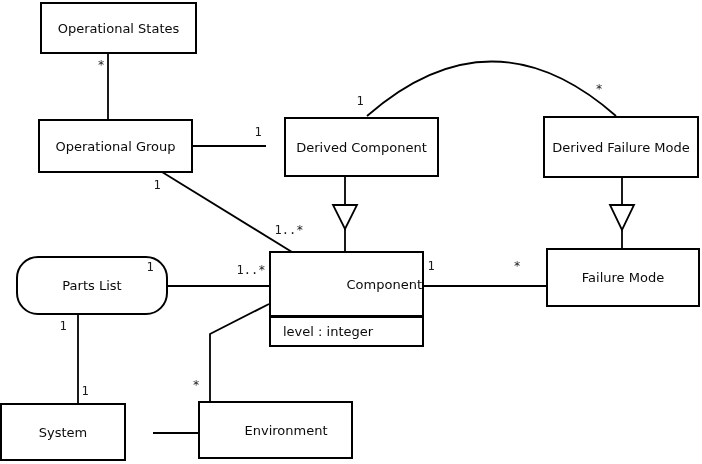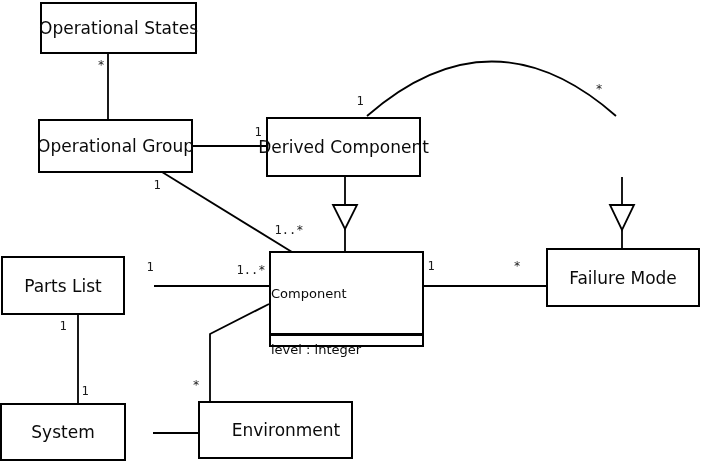--- a/index.html
+++ b/index.html
@@ -4,33 +4,33 @@
 <style>
   html,body{margin:0;padding:0;background:#ffffff;}
   #canvas{
     position:relative;width:702px;height:464px;background:#ffffff;overflow:hidden;
     font-family:"DejaVu Sans","Liberation Sans",sans-serif;
   }
   #edges{position:absolute;left:0;top:0;width:702px;height:464px;}
   .node{
     position:absolute;box-sizing:border-box;border:2px solid #000;background:#fff;
     display:flex;align-items:center;justify-content:center;
-    font-size:17px;color:#0a0a0a;white-space:nowrap;
+    font-size:13px;color:#0a0a0a;white-space:nowrap;
   }
   .node .lbl{pointer-events:none;}
   .classbox{
     position:absolute;box-sizing:border-box;border:2px solid #000;background:#fff;
     font-size:13px;color:#0a0a0a;
   }
   .classbox .main{
-    height:80px;display:flex;align-items:center;justify-content:flex-start;white-space:nowrap;
+    height:62px;display:flex;align-items:center;justify-content:flex-end;white-space:nowrap;
   }
   .classbox .attrs{
     border-top:3px solid #000;height:27px;display:flex;align-items:center;
-    padding-left:0;white-space:nowrap;
+    padding-left:12px;white-space:nowrap;
   }
   .mult{
     position:absolute;transform:translate(-50%,-50%);
     font-family:"DejaVu Sans Mono","Liberation Mono",monospace;
     font-size:12px;color:#1a1a1a;white-space:nowrap;line-height:1;
   }
 </style>
 </head>
 <body>
 
@@ -59,26 +59,29 @@
   </svg>
 
   <div class="node" style="left:40px;top:2px;width:157px;height:52px;">
     <span class="lbl">Operational States</span>
   </div>
 
   <div class="node" style="left:38px;top:119px;width:155px;height:54px;">
     <span class="lbl">Operational Group</span>
   </div>
 
-  <div class="node" style="left:266px;top:117px;width:155px;height:60px;">
+  <div class="node" style="left:284px;top:117px;width:155px;height:60px;">
     <span class="lbl">Derived Component</span>
   </div>
 
+  <div class="node" style="left:543px;top:116px;width:156px;height:62px;">
+    <span class="lbl">Derived Failure Mode</span>
+  </div>
 
-  <div class="node" style="left:1px;top:256px;width:124px;height:59px;">
+  <div class="node" style="left:16px;top:256px;width:152px;height:59px;border-radius:22px;">
     <span class="lbl">Parts List</span>
   </div>
 
   <div class="classbox" style="left:269px;top:251px;width:155px;height:96px;">
     <div class="main">
       <span class="lbl">Component</span>
     </div>
     <div class="attrs">
       <span class="lbl">level : integer</span>
     </div>

